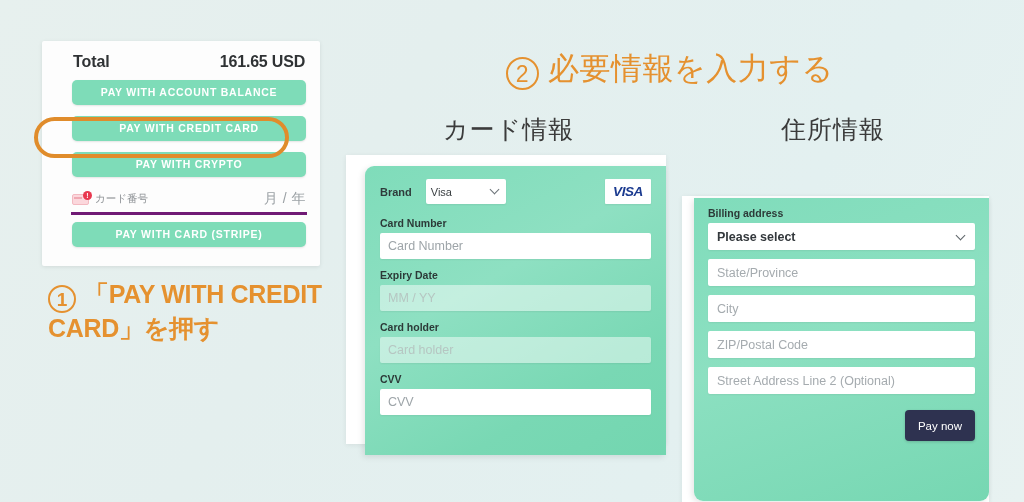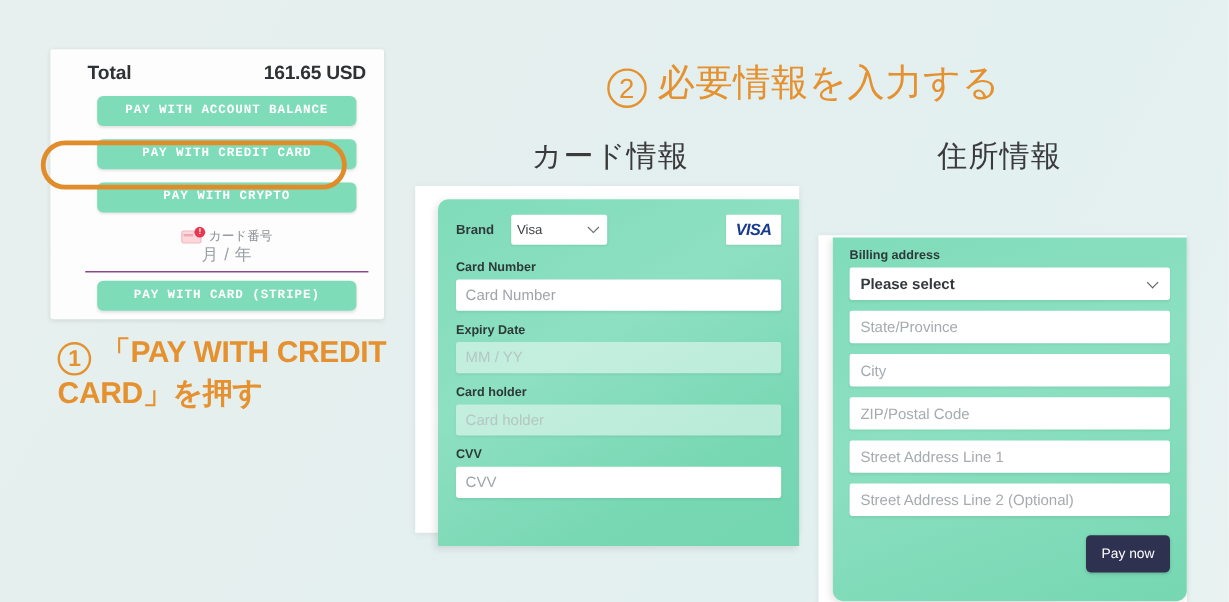--- a/index.html
+++ b/index.html
@@ -51,30 +51,30 @@
   }
   .total-value {
     font-size: 16px;
     font-weight: bold;
     color: #2f3234;
     letter-spacing: -0.2px;
   }
 
   .pay-btn {
     display: block;
-    width: 216px;
+    width: 234px;
     margin: 0 auto 11px auto;
     height: 25px;
     line-height: 25px;
     text-align: center;
     background: #7edcb8;
     color: #ffffff;
     border: none;
     border-radius: 5px;
-    font-family: Liberation Mono, monospace;
+    font-family: Liberation Sans, sans-serif;
     font-size: 10.5px;
     font-weight: bold;
     letter-spacing: 0.75px;
     cursor: pointer;
     box-shadow: 0 1px 2px rgba(0,0,0,0.10);
   }
   .pay-btn.last { margin-bottom: 0; }
 
   
   .highlight-ring {
@@ -88,22 +88,21 @@
     pointer-events: none;
   }
 
   .card-number-row {
     display: flex;
     align-items: center;
     justify-content: space-between;
     margin: 0 auto 7px auto;
     width: 236px;
     padding: 2px 1px 4px 1px;
-    border-bottom: 1px solid #701a75;
-    flex-direction: column;
+    border-bottom: 3px solid #701a75;
   }
   .cn-left { display: flex; align-items: center; gap: 6px; }
   .cn-icon {
     position: relative;
     width: 17px;
     height: 11px;
     background: #fbd7dc;
     border: 1px solid #f3b9c1;
     border-radius: 2px;
     flex: 0 0 auto;
@@ -459,21 +458,20 @@
       <label class="addr-label">Billing address</label>
 
       <div class="addr-select">
         <span>Please select</span>
         <span class="chev"></span>
       </div>
 
       <input class="addr-input" type="text" placeholder="State/Province" style="">
       <input class="addr-input" type="text" placeholder="City" style="">
       <input class="addr-input" type="text" placeholder="ZIP/Postal Code" style="">
-      <input class="addr-input" type="text" placeholder="Street Address Line 1" style="">
       <input class="addr-input" type="text" placeholder="Street Address Line 2 (Optional)" style="">
 
       <div class="pay-now-wrap">
         <button class="pay-now-btn">Pay now</button>
       </div>
     </div>
   </div>
 
 </div>
 

